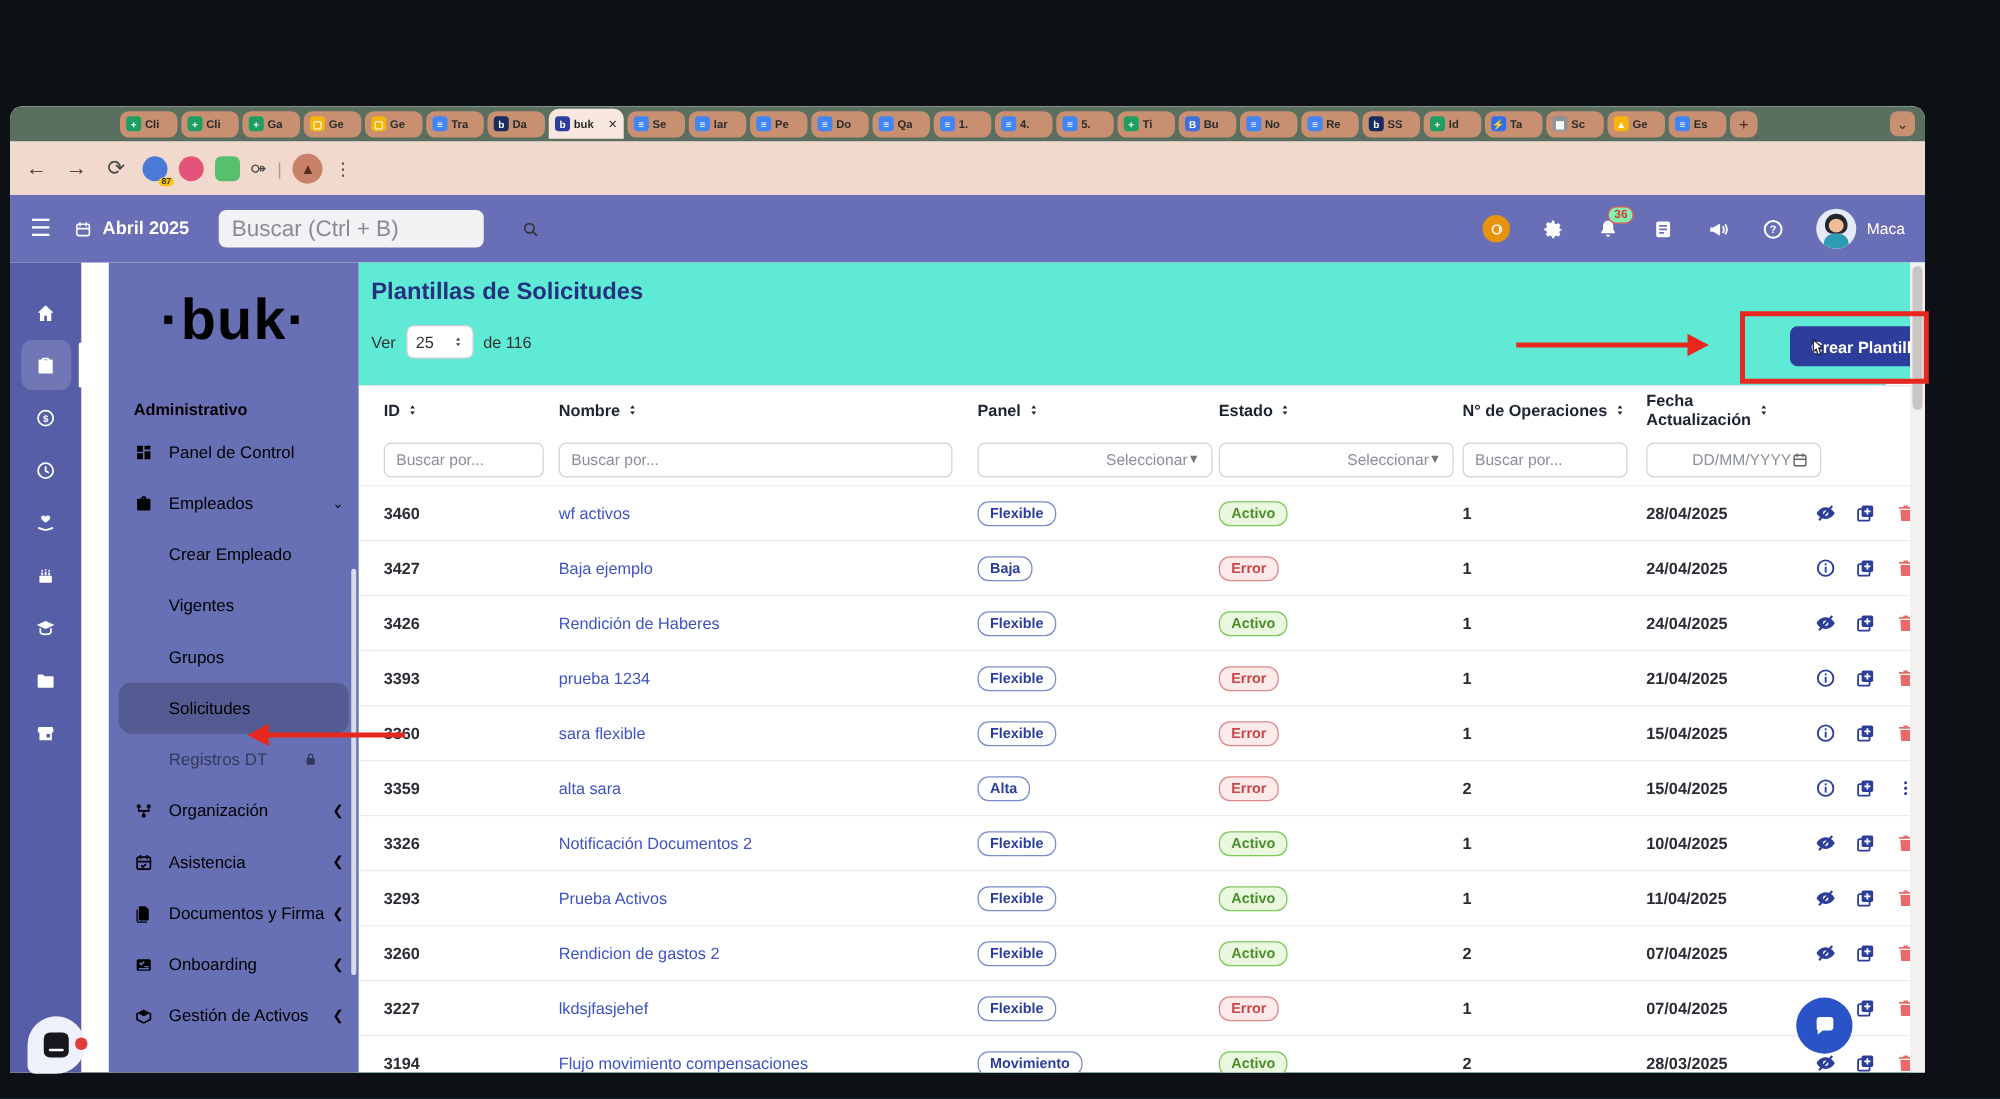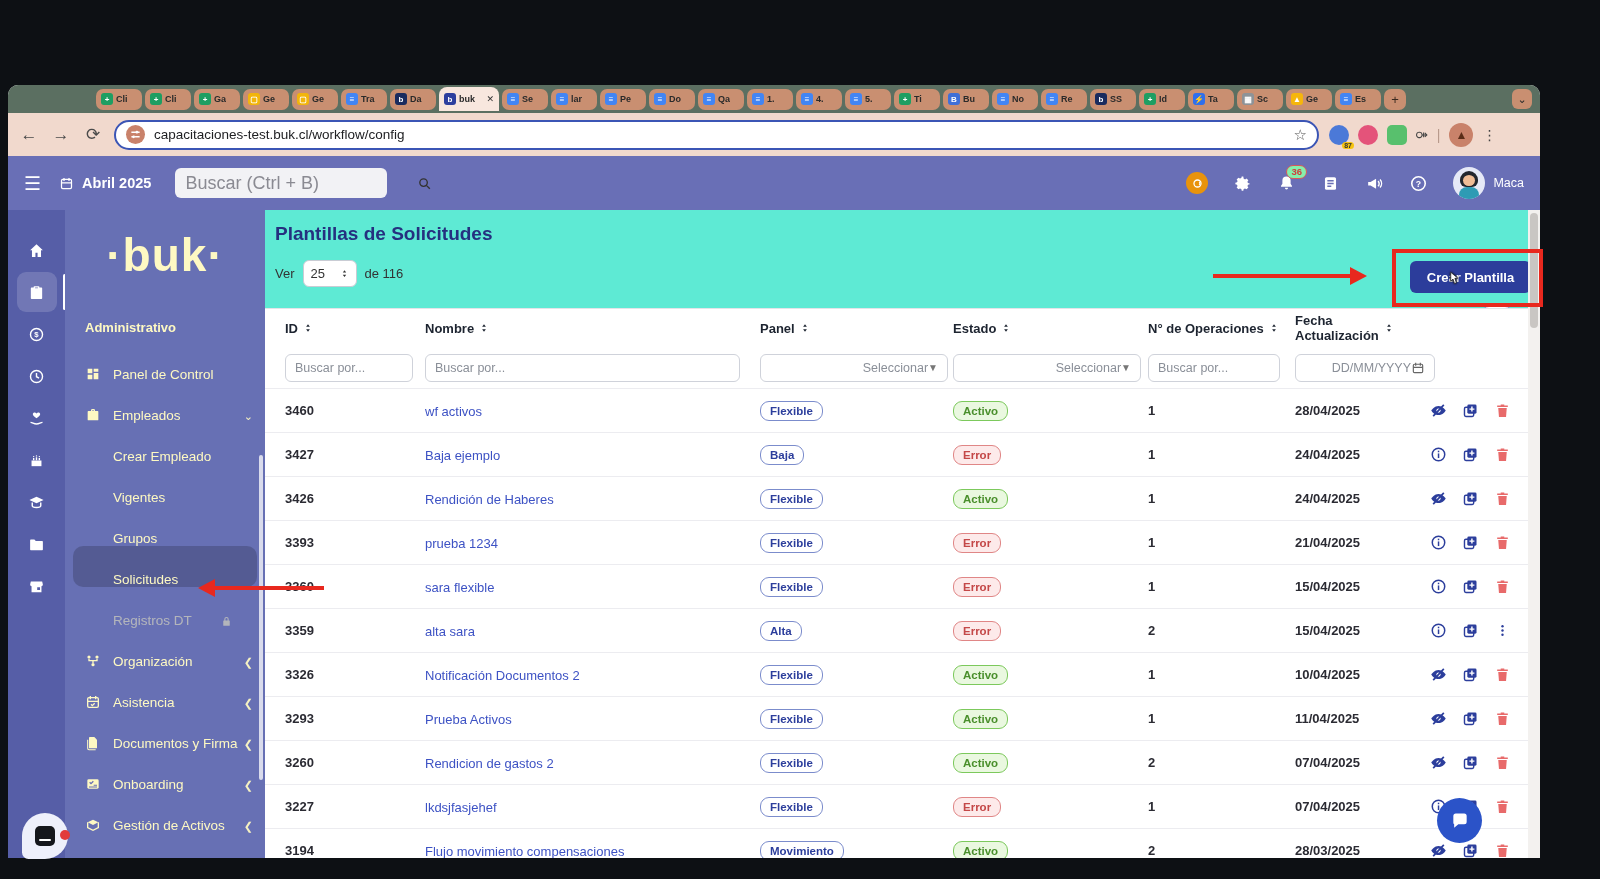--- a/index.html
+++ b/index.html
@@ -56,24 +56,24 @@
   .uname { font-size:12.5px; color:#fff; }
 
   
   .bodyrow { display:flex; height:648px; position:relative; }
   .rail { width:57px; background:#565ea7; padding-top:20px; display:flex; flex-direction:column; align-items:center; gap:0; flex:none; }
   .railitem { width:40px; height:40px; margin-bottom:2px; display:flex; align-items:center; justify-content:center; color:#fff; position:relative; border-radius:9px; cursor:pointer; }
   .railitem svg { width:17px; height:17px; }
   .railitem.active { background:rgba(255,255,255,0.16); }
   .railitem.active::after { content:""; position:absolute; right:-9px; top:2px; width:3px; height:36px; background:#fff; border-radius:2px; }
 
-  .menu { width:200px; background:#6770b4; color:#fef9c3; position:relative; flex:none; overflow:hidden; }
+  .menu { width:200px; background:#6770b4; color:#000000; position:relative; flex:none; overflow:hidden;margin-left:22px; }
   .logo { text-align:center; font-size:46px; font-weight:bold; letter-spacing:1px; margin-top:6px; line-height:78px; }
   .sectionlbl { font-size:13px; font-weight:bold; margin:26px 0 6px 20px; }
-  .mitem { height:41px; display:flex; align-items:flex-end; padding:0 12px 0 20px; font-size:13.5px; cursor:pointer; position:relative; }
+  .mitem { height:41px; display:flex; align-items:center; padding:0 12px 0 20px; font-size:13.5px; cursor:pointer; position:relative; }
   .mitem .micon { width:16px; height:16px; margin-right:12px; display:flex; }
   .mitem .micon svg { width:16px; height:16px; }
   .mitem .chev { margin-left:auto; font-size:11px; opacity:.95; }
   .mitem.sub { padding-left:48px; }
   .mitem.sub.active { background:rgba(0,0,0,0.18); border-radius:10px; margin:0 8px; padding-left:40px; }
   .mitem.locked { opacity:.5; }
   .mitem .lock { margin-left:28px; display:flex; }
   .mitem .lock svg { width:13px; height:13px; }
   .menuscroll { position:absolute; right:2px; top:245px; width:4px; height:325px; background:rgba(255,255,255,0.75); border-radius:3px; }
 
@@ -245,31 +245,20 @@
         </div>
       </div>
     <div class="newtab">+</div>
     <div class="tabchev">⌄</div>
   </div>
 
   <div class="toolbar">
     <div class="navbtn">←</div>
     <div class="navbtn">→</div>
     <div class="navbtn">⟳</div>
-    <div class="urlpill">
-      <span class="siteicon">
-          <svg viewBox="0 0 24 24" fill="currentColor">
-            <path d="M3 7h10M17 7h4M3 17h4M11 17h10" stroke="currentColor" stroke-width="3" fill="none"></path>
-            <circle cx="15" cy="7" r="3"></circle>
-            <circle cx="8" cy="17" r="3"></circle>
-          </svg>
-        </span>
-      <span class="urltext">capacitaciones-test.buk.cl/workflow/config</span>
-      <span class="star">☆</span>
-    </div>
     <div class="ext">
       <div class="extic e1">
           <span class="b87">87</span>
         </div>
       <div class="extic e2"></div>
       <div class="extic e3"></div>
       <div class="puzzle">⚩</div>
       <div class="sep">|</div>
       <div class="profile">▲</div>
       <div class="kebabv">⋮</div>

